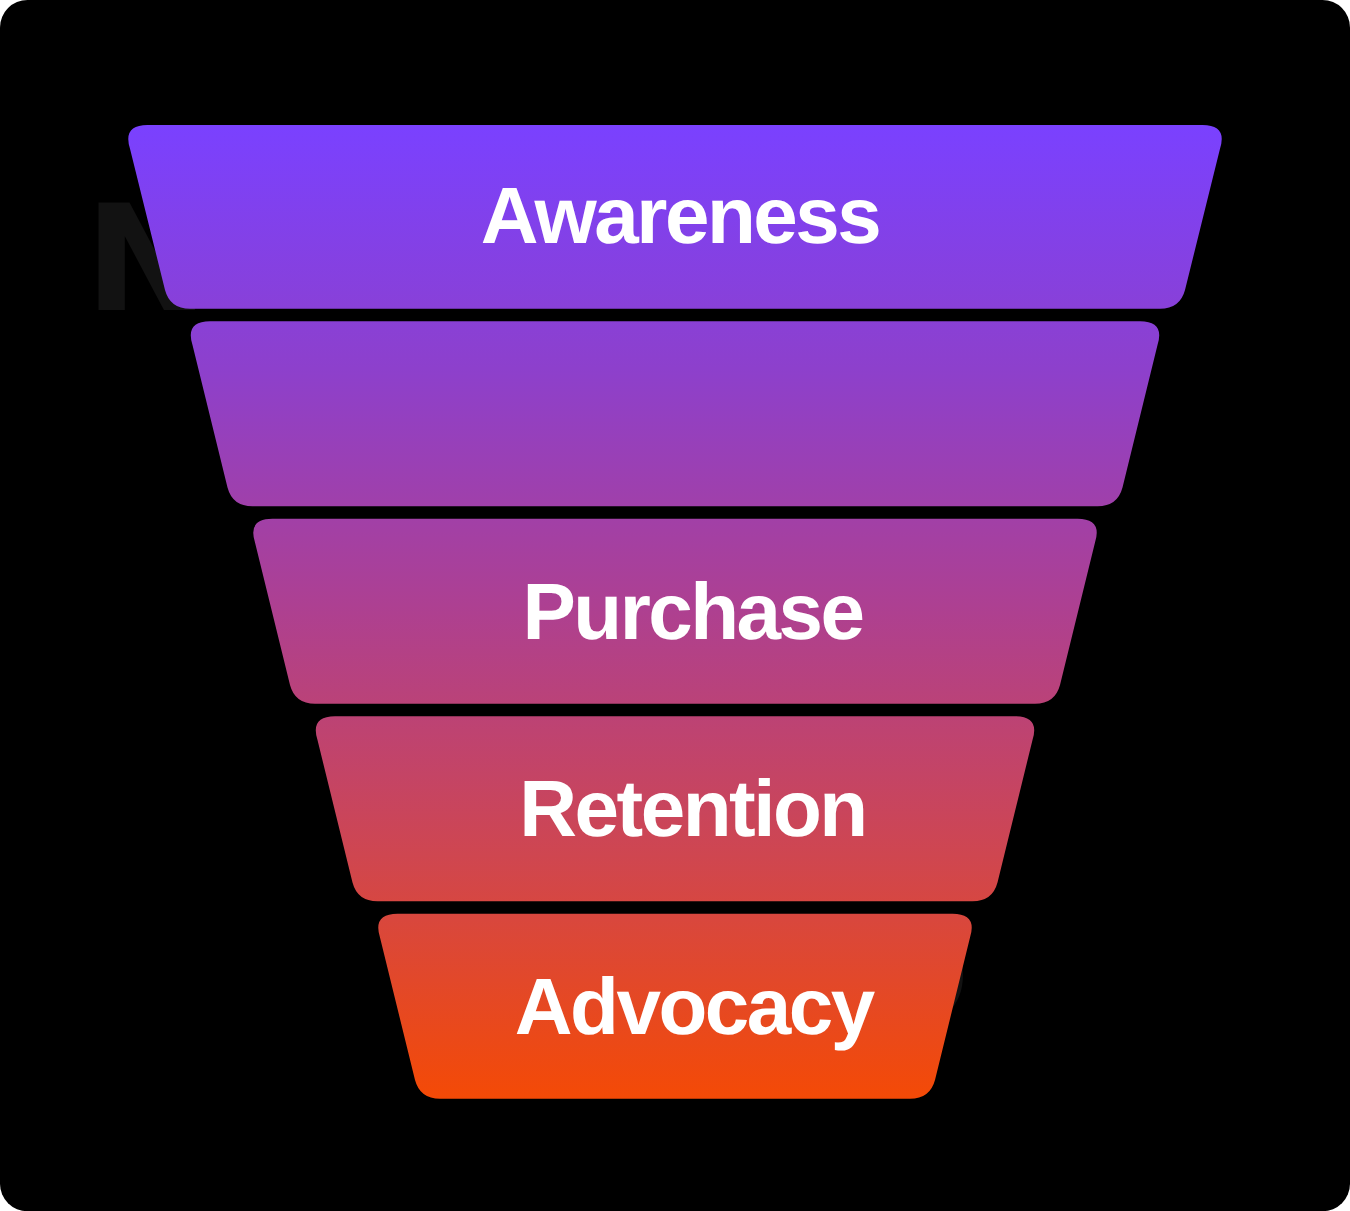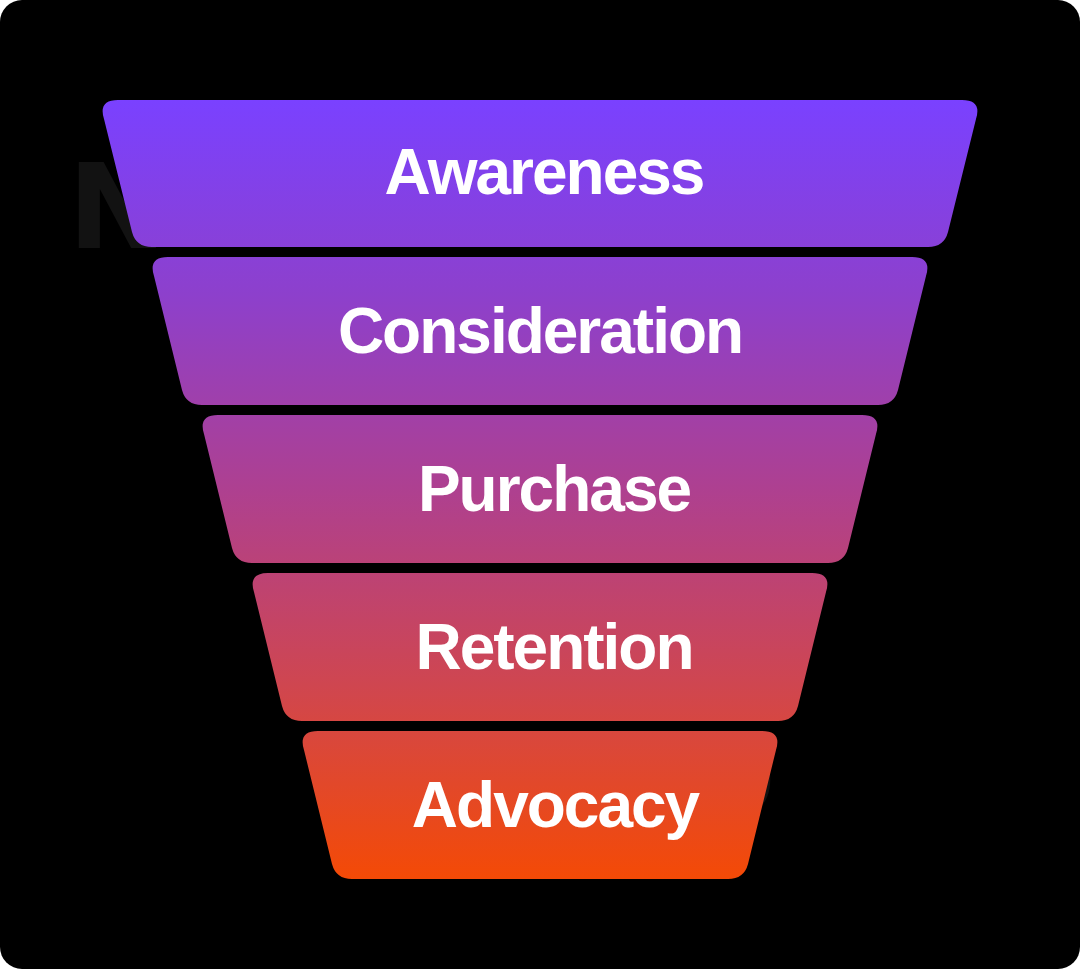--- a/index.html
+++ b/index.html
@@ -42,17 +42,16 @@
     <g fill="url(#fg)">
       <path d="M118,100 L962,100 Q982,100 976,119 L948,232 Q944,247 928,247 L152,247 Q136,247 132,232 L104,119 Q98,100 118,100 Z"></path>
       <path d="M168,257 L912,257 Q932,257 926,276 L898,390 Q894,405 878,405 L202,405 Q186,405 182,390 L154,276 Q148,257 168,257 Z"></path>
       <path d="M218,415 L862,415 Q882,415 876,434 L848,548 Q844,563 828,563 L252,563 Q236,563 232,548 L204,434 Q198,415 218,415 Z"></path>
       <path d="M268,573 L812,573 Q832,573 826,592 L798,706 Q794,721 778,721 L302,721 Q286,721 282,706 L254,592 Q248,573 268,573 Z"></path>
       <path d="M318,731 L762,731 Q782,731 776,750 L748,864 Q744,879 728,879 L352,879 Q336,879 332,864 L304,750 Q298,731 318,731 Z"></path>
     </g>
   </svg>
 
   <div class="label" style="top:140px; left:4px;">Awareness</div>
-  <div class="label" style="top:299px;">Consideration</div>
   <div class="label" style="top:457px; left:14px;">Purchase</div>
   <div class="label" style="top:615px; left:14px;">Retention</div>
   <div class="label" style="top:773px; left:15px;">Advocacy</div>
 </div>
 
 </body></html>

